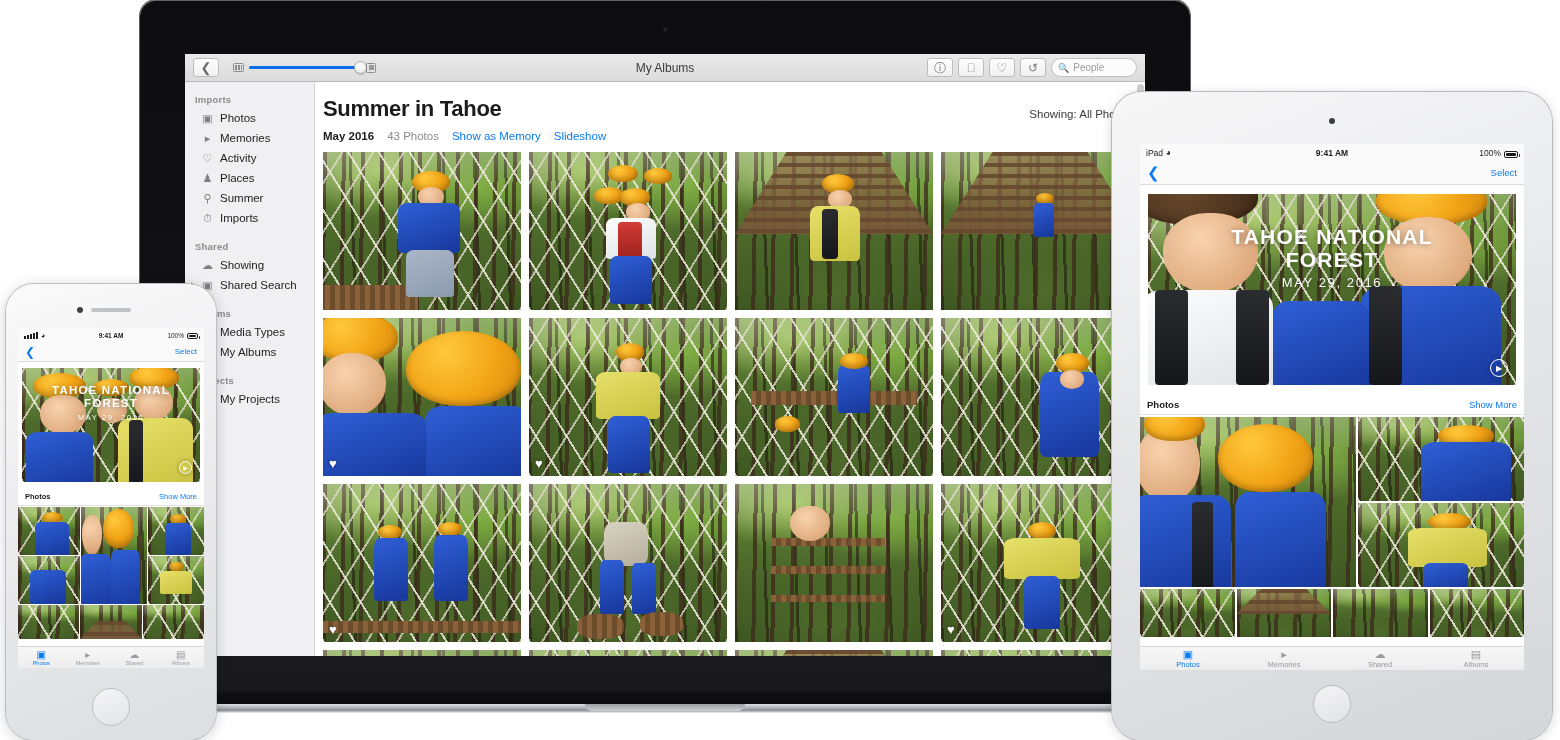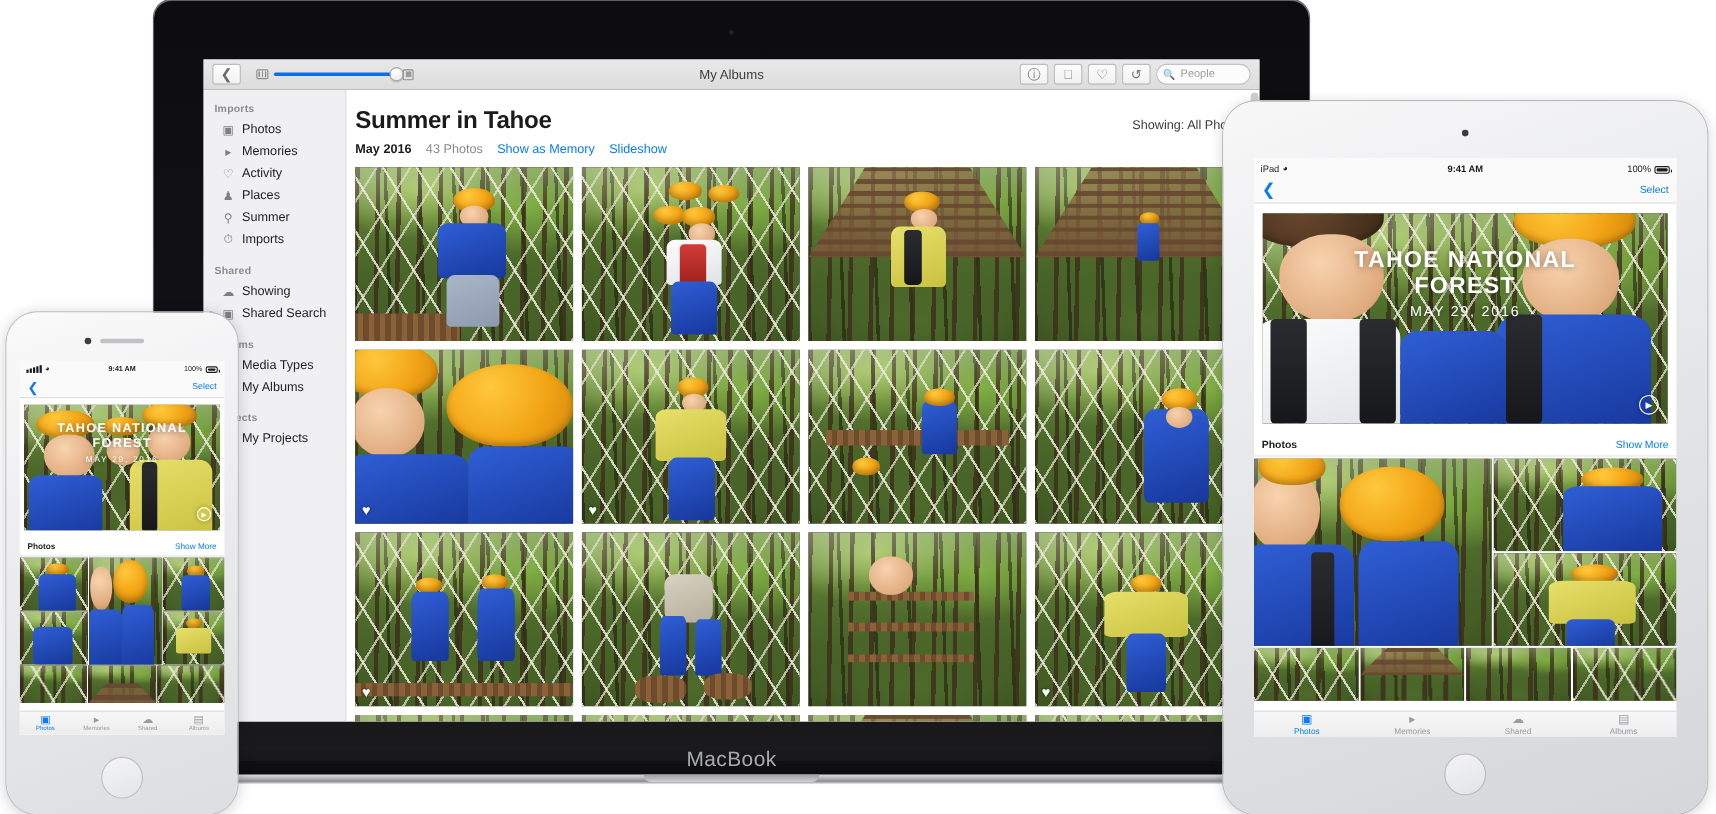--- a/index.html
+++ b/index.html
@@ -487,21 +487,20 @@
               </div>
           </div>
 
           <div class="vscroll"></div>
         </div>
       </div>
     </div>
   </div>
 
   <div class="mb-base"></div>
-  <div class="mb-label">MacBook</div>
   <div class="mb-foot"></div>
   <div class="mb-notch"></div>
 </div>
 
 <div id="ipad">
   <div class="ipad-body"></div>
   <div class="ipad-cam"></div>
 
   <div class="ipad-screen">
 

